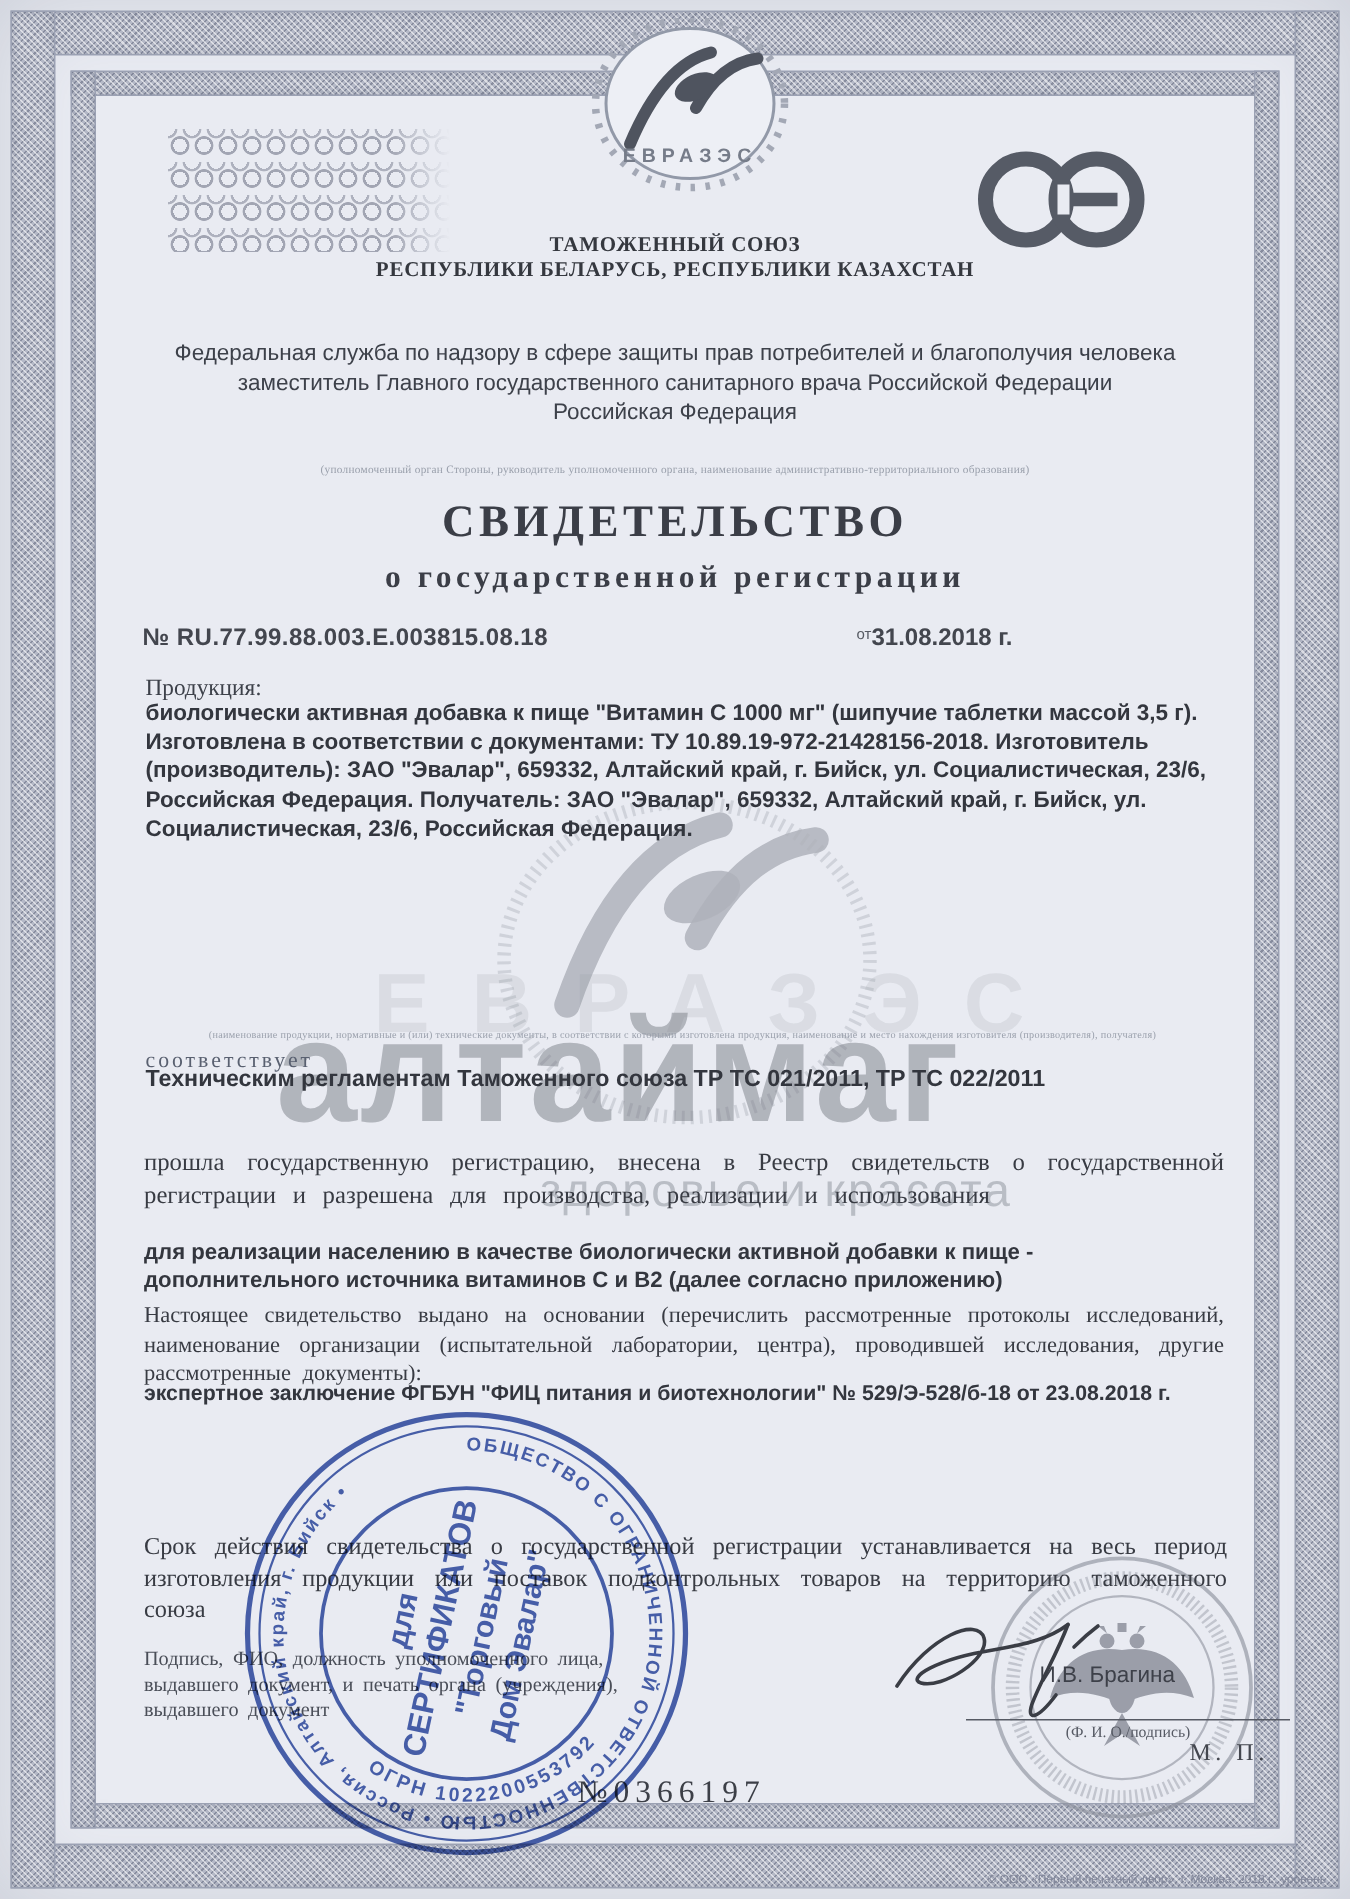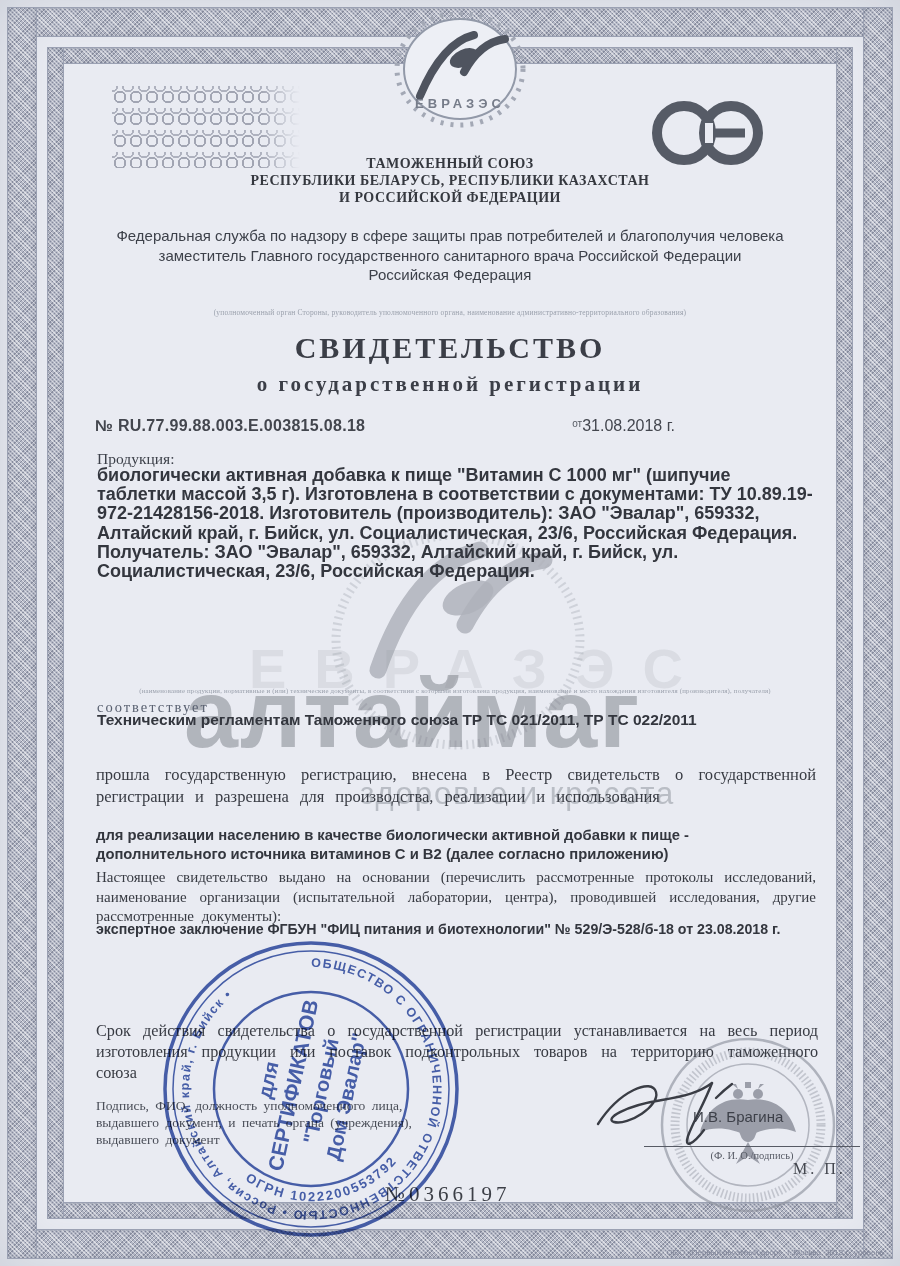--- a/index.html
+++ b/index.html
@@ -52,24 +52,24 @@
   .tiny-caption{font-size:7.5px;color:#9aa0ac;letter-spacing:.2px;}
   .cap1{top:308px;}
   .cap2{top:687px;left:95px;width:720px;text-align:center;font-size:6.8px;white-space:nowrap;overflow:hidden;}
   .doc-title{top:331px;font-weight:bold;font-size:30px;letter-spacing:3px;color:#3b3e47;}
   .doc-subtitle{top:372px;font-weight:bold;font-size:21px;letter-spacing:3px;color:#3b3e47;}
 
   .number-row{top:417px;left:95px;width:720px;font-size:16px;color:#43464e;}
   .number-row .num{font-weight:bold;letter-spacing:.3px;}
   .number-row .date-wrap{position:absolute;right:140px;top:0;}
   .number-row .date-prefix{font-size:10px;vertical-align:4px;color:#565a63;}
-  .number-row .date{font-weight:normal;}
+  .number-row .date{font-weight:bold;}
 
   .product-label{top:450px;left:97px;font-size:15.5px;color:#3d414a;}
-  .product-text{top:466px;left:97px;width:716px;font-size:18px;line-height:19.2px;color:#33363e;font-weight:bold;}
+  .product-text{top:466px;left:97px;width:716px;font-size:15px;line-height:19.2px;color:#33363e;font-weight:bold;}
 
   .conformity-lead{top:699px;left:97px;font-size:14.5px;letter-spacing:2px;color:#596070;}
   .conformity-text{top:711px;left:97px;width:716px;font-size:15.5px;font-weight:bold;color:#33363e;}
 
   .reg-text{top:764px;left:96px;width:720px;font-size:16.5px;line-height:21.5px;text-align:justify;word-spacing:7px;color:#383b43;}
   .usage-text{top:826px;left:96px;width:724px;font-size:14.8px;line-height:18.5px;font-weight:bold;color:#33363e;}
   .basis-text{top:868px;left:96px;width:720px;font-size:15px;line-height:19.5px;text-align:justify;word-spacing:4px;color:#383b43;}
   .expertise-text{top:921px;left:96px;width:724px;font-size:14.2px;font-weight:bold;color:#33363e;}
   .validity-text{top:1021px;left:96px;width:722px;font-size:16.2px;line-height:21px;text-align:justify;word-spacing:5px;color:#383b43;}
 
@@ -141,21 +141,20 @@
   <div class="abs wm wm-emblem-label sans">ЕВРАЗЭС</div>
 
   <div class="abs wm wm-brand sans">алтаймаг</div>
   <div class="abs wm wm-slogan sans">здоровье и красота</div>
 
   <div class="content">
 
     <div class="abs centered union-title">
       <div>ТАМОЖЕННЫЙ СОЮЗ</div>
       <div>РЕСПУБЛИКИ БЕЛАРУСЬ, РЕСПУБЛИКИ КАЗАХСТАН</div>
-      <div>И РОССИЙСКОЙ ФЕДЕРАЦИИ</div>
     </div>
     <div class="abs centered authority sans">
       <div>Федеральная служба по надзору в сфере защиты прав потребителей и благополучия человека</div>
       <div>заместитель Главного государственного санитарного врача Российской Федерации</div>
       <div>Российская Федерация</div>
     </div>
     <div class="abs centered tiny-caption cap1">(уполномоченный орган Стороны, руководитель уполномоченного органа, наименование административно-территориального образования)</div>
 
     <div class="abs centered doc-title">СВИДЕТЕЛЬСТВО</div>
     <div class="abs centered doc-subtitle">о государственной регистрации</div>

